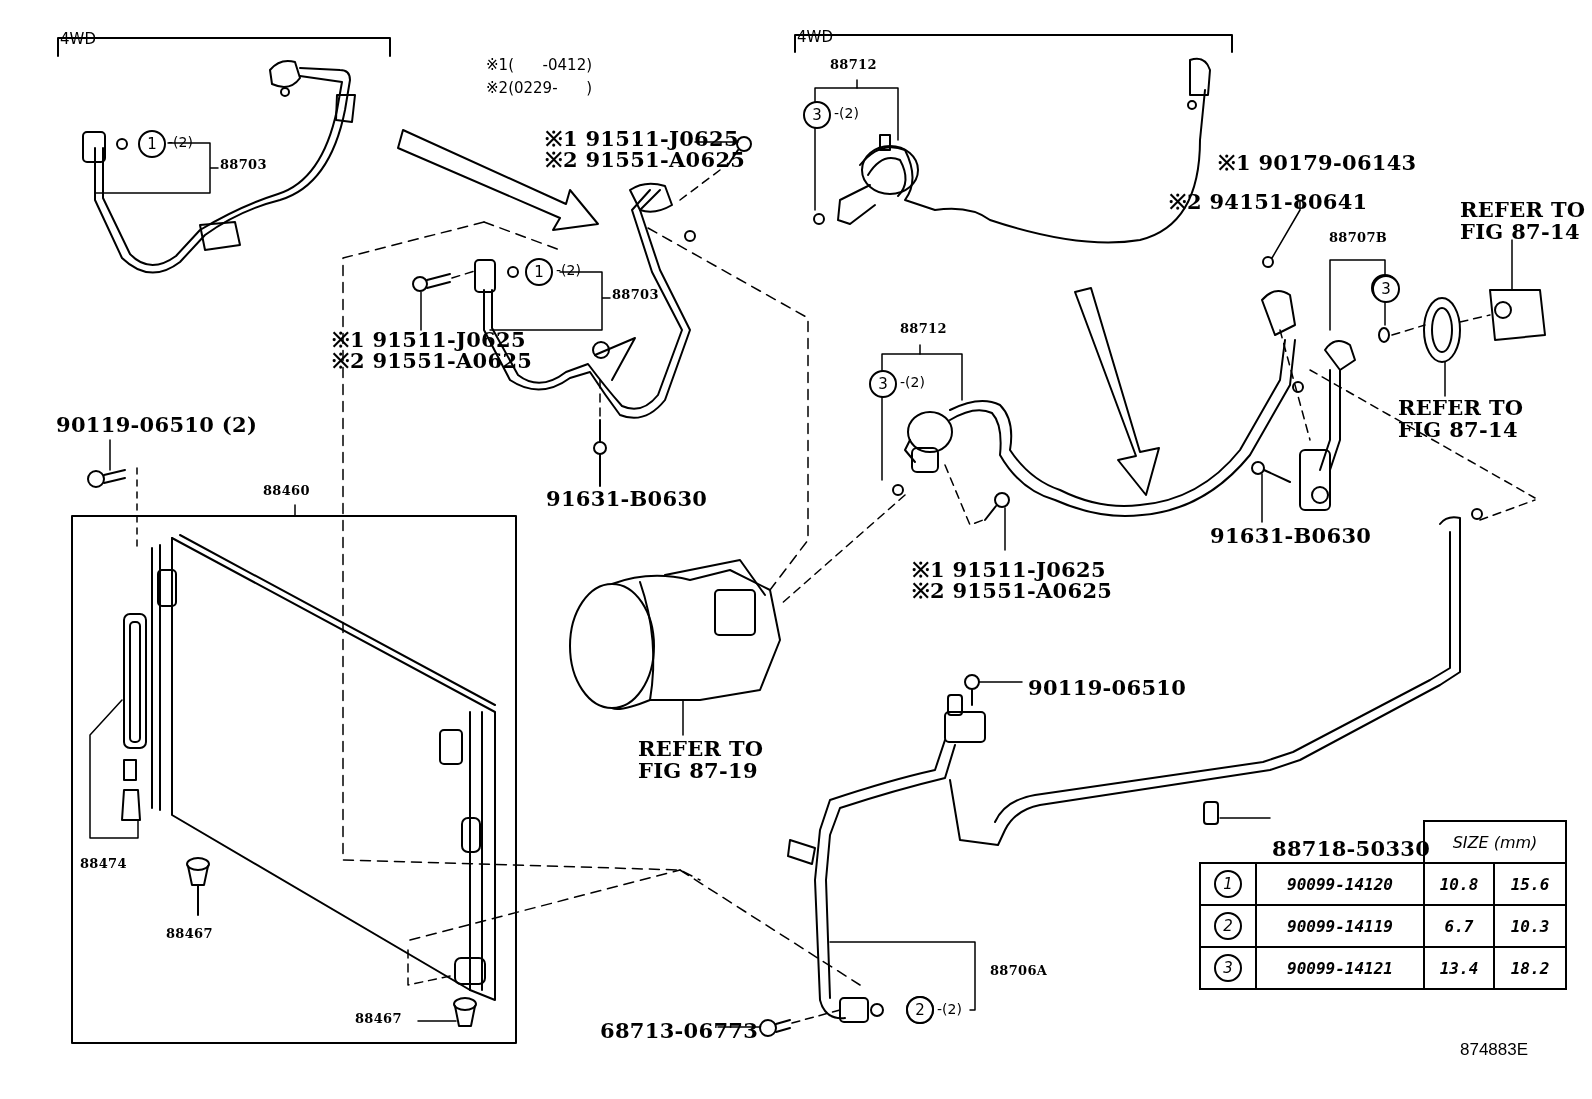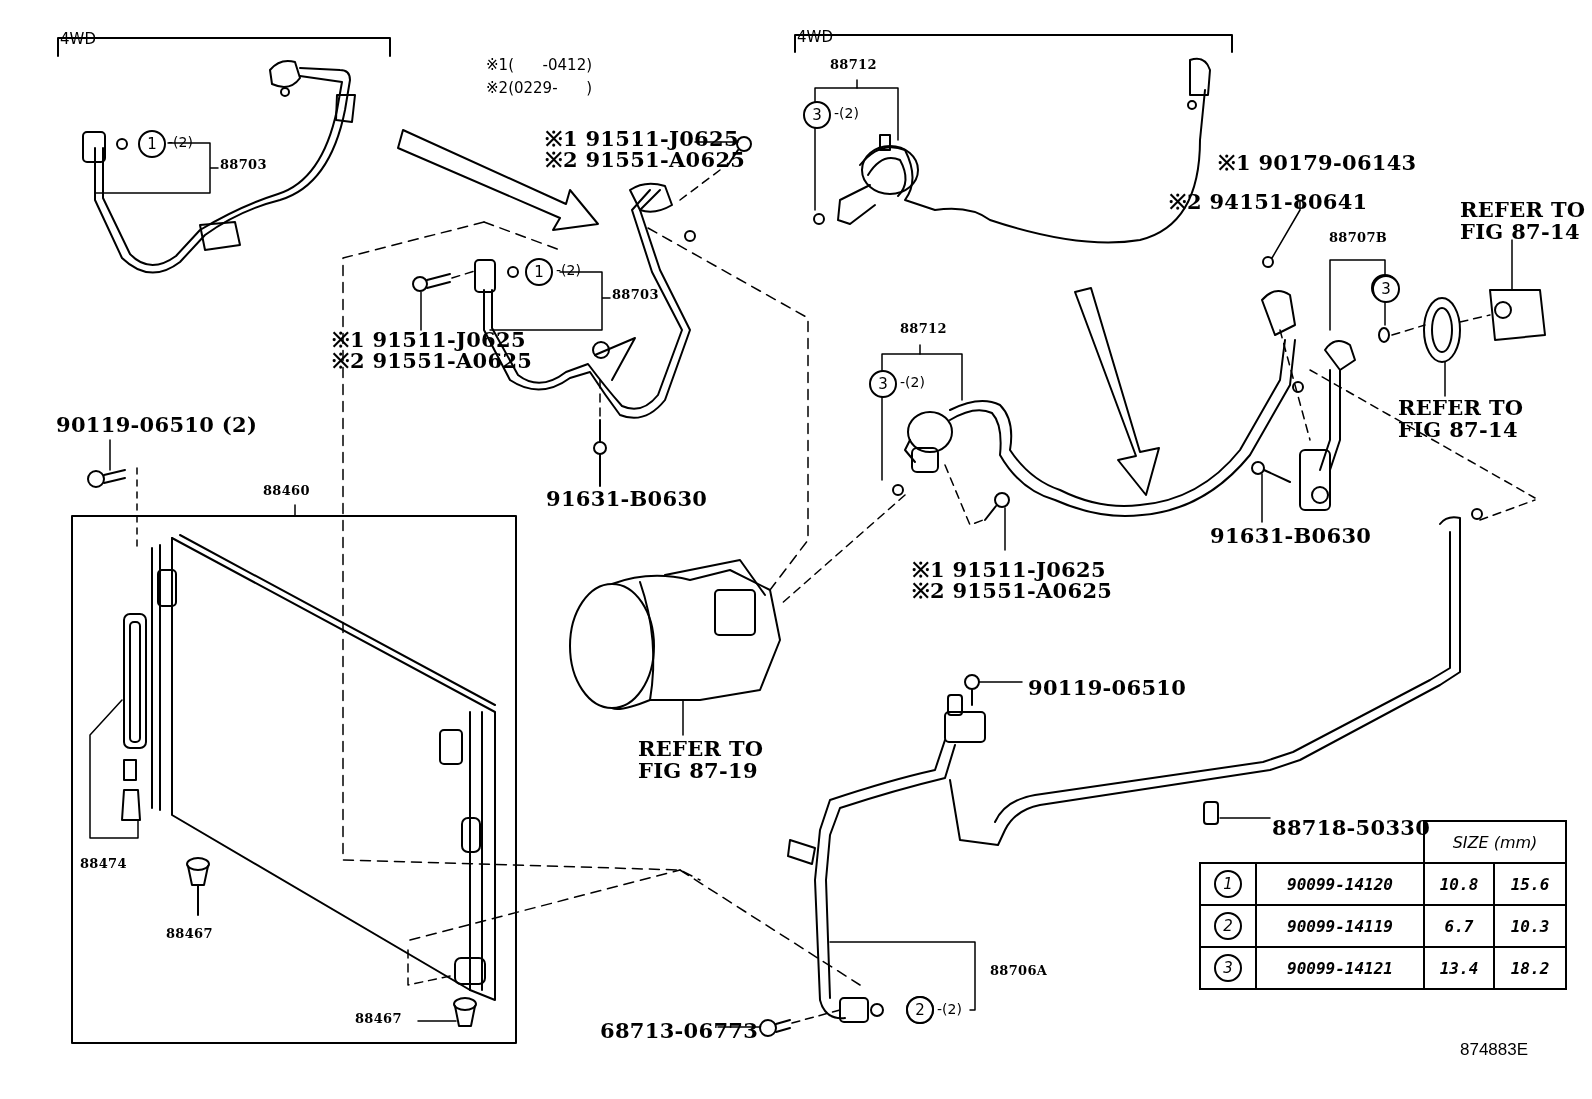--- a/index.html
+++ b/index.html
@@ -284,21 +284,21 @@
 <div class="lbl big" style="left:900px;top:321px;">88712</div>
 <div class="circ" style="left:869px;top:370px;">3</div>
 <div class="qty" style="left:900px;top:374px;">-(2)</div>
 
 <div class="lbl" style="left:912px;top:555px;">※1 91511-J0625</div>
 <div class="lbl" style="left:912px;top:576px;">※2 91551-A0625</div>
 
 <div class="lbl" style="left:1210px;top:523px;">91631-B0630</div>
 
 <div class="lbl" style="left:1028px;top:675px;">90119-06510</div>
-<div class="lbl" style="left:1272px;top:815px;text-align:right;">88718-50330</div>
+<div class="lbl" style="left:1272px;top:836px;text-align:right;">88718-50330</div>
 
 <div class="lbl big" style="left:990px;top:963px;">88706A</div>
 <div class="circ" style="left:906px;top:996px;">2</div>
 <div class="qty" style="left:937px;top:1001px;">-(2)</div>
 <div class="lbl" style="left:600px;top:1018px;">68713-06773</div>
 
 <table class="size">
   <tbody>
       <tr>
     <td class="blank" colspan="2"></td>

